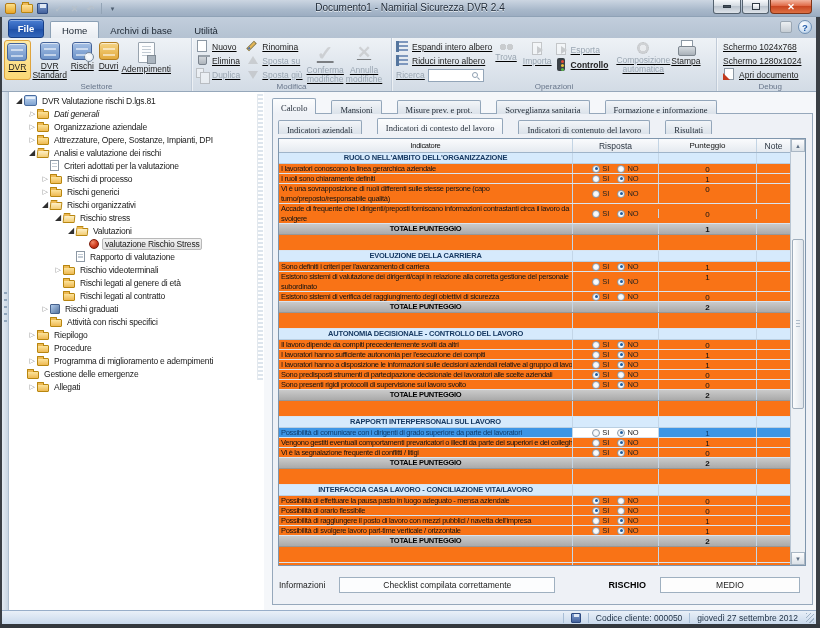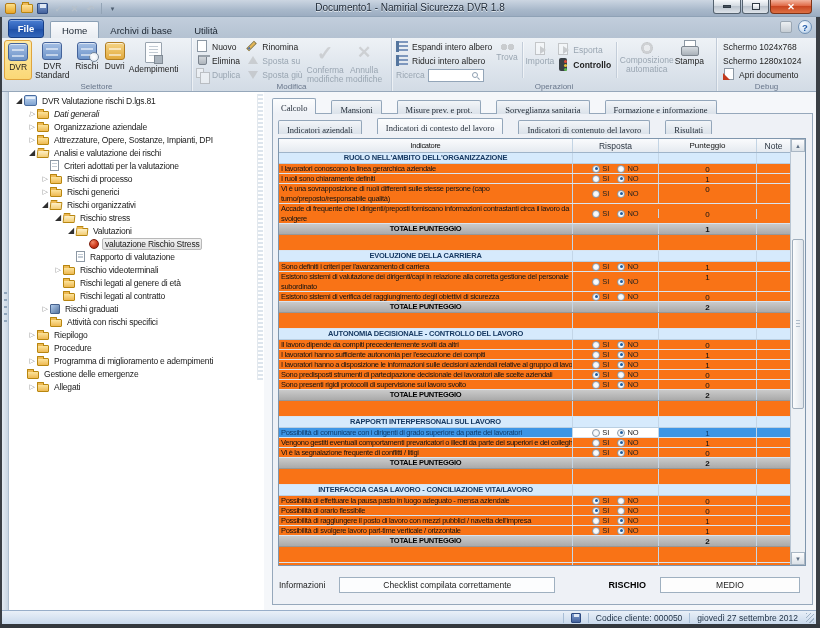--- a/index.html
+++ b/index.html
@@ -34,21 +34,21 @@
   .tabrow{position:absolute;left:2px;right:4px;top:17px;height:21px;background:linear-gradient(#c2cedc,#b4c2d2);}
   .file-btn{position:absolute;left:6px;top:2px;width:36px;height:19px;border-radius:3px;background:linear-gradient(#4a7ed2,#2a5cb4 50%,#1d4ea6 51%,#3568bc);border:1px solid #173f86;color:#fff;font-size:9.5px;font-weight:bold;display:flex;align-items:center;justify-content:center;box-shadow:inset 0 1px 0 rgba(255,255,255,.35);}
   .rtabs{position:absolute;left:48px;top:3px;display:flex;align-items:flex-end;height:18px;}
   .rtab{padding:3px 11px 2px;font-size:9.5px;color:#20npc2a36;color:#202a36;}
   .rtab.act{background:linear-gradient(#fafbfd,#e9edf2);border:1px solid #8ba0b5;border-bottom:none;border-radius:2px 2px 0 0;}
   .tabrow-right{position:absolute;right:4px;top:3px;display:flex;gap:6px;align-items:center;}
   .style-ic{width:12px;height:12px;background:linear-gradient(#eceff2,#c6cdd4);border:1px solid #9aa6b2;border-radius:2px;}
   .help-btn{width:14px;height:14px;border-radius:50%;background:radial-gradient(circle at 35% 30%,#ffffff,#cfe0f2 60%,#9dbcdc);border:1px solid #6f90b4;color:#1f5aa8;font-size:9.5px;font-weight:bold;display:flex;align-items:center;justify-content:center;}
   
   .ribbon-body{position:absolute;left:2px;right:4px;top:38px;height:54px;background:linear-gradient(#eef2f6,#dde4ec 60%,#d2dbe5);border-bottom:1px solid #96a7ba;display:flex;}
-  .rgroup{position:relative;height:100%;border-right:1px solid #c0cbd8;box-shadow:1px 0 0 rgba(255,255,255,.55);padding:2px 12px 11px 2px;}
+  .rgroup{position:relative;height:100%;border-right:1px solid #c0cbd8;box-shadow:1px 0 0 rgba(255,255,255,.55);padding:2px 20px 11px 2px;text-decoration:underline;}
   .glabel{position:absolute;bottom:0;left:0;right:0;text-align:center;font-size:8px;color:#68768b;}
   .gitems{display:flex;align-items:flex-start;height:40px;}
   .bigbtn{display:flex;flex-direction:column;align-items:center;text-align:center;font-size:8.5px;line-height:9px;color:#1e1e1e;padding-top:1px;height:40px;}
   .bigbtn.sel{background:linear-gradient(#fdeaa8,#fbd876);border:1px solid #dfa43d;border-radius:3px;}
   .bigbtn .bicon{margin:1px 0 2px;}
   .dis{color:#9aa6b2 !important;}
   .dis .bicon,.dis .sicon{opacity:.45;filter:grayscale(1);}
   .scol{display:flex;flex-direction:column;}
   .smallbtn{display:flex;align-items:center;gap:3px;font-size:8.5px;height:13px;padding:0 2px;color:#1e1e1e;white-space:nowrap;}
   .vsep{width:1px;background:#c3cdd9;box-shadow:1px 0 0 rgba(255,255,255,.5);margin:2px 2px;height:36px;}
@@ -178,21 +178,21 @@
         </span>
       <span class="qi">
           <span class="q-save"></span>
         </span>
       <span class="qi q-dis">✓</span>
       <span class="qi q-dis">✕</span>
       <span class="qi q-dis">↶</span>
       <span class="q-sep"></span>
       <span class="qi q-caret">▾</span>
     </div>
-    <div class="title-text">Documento1 - Namirial Sicurezza DVR 1.8</div>
+    <div class="title-text">Documento1 - Namirial Sicurezza DVR 2.4</div>
   </div>
   <div class="win-controls">
     <div class="wcb min">
         <span class="glyph-min"></span>
       </div>
     <div class="wcb max">
         <span class="glyph-max"></span>
       </div>
     <div class="wcb close">✕</div>
   </div>

